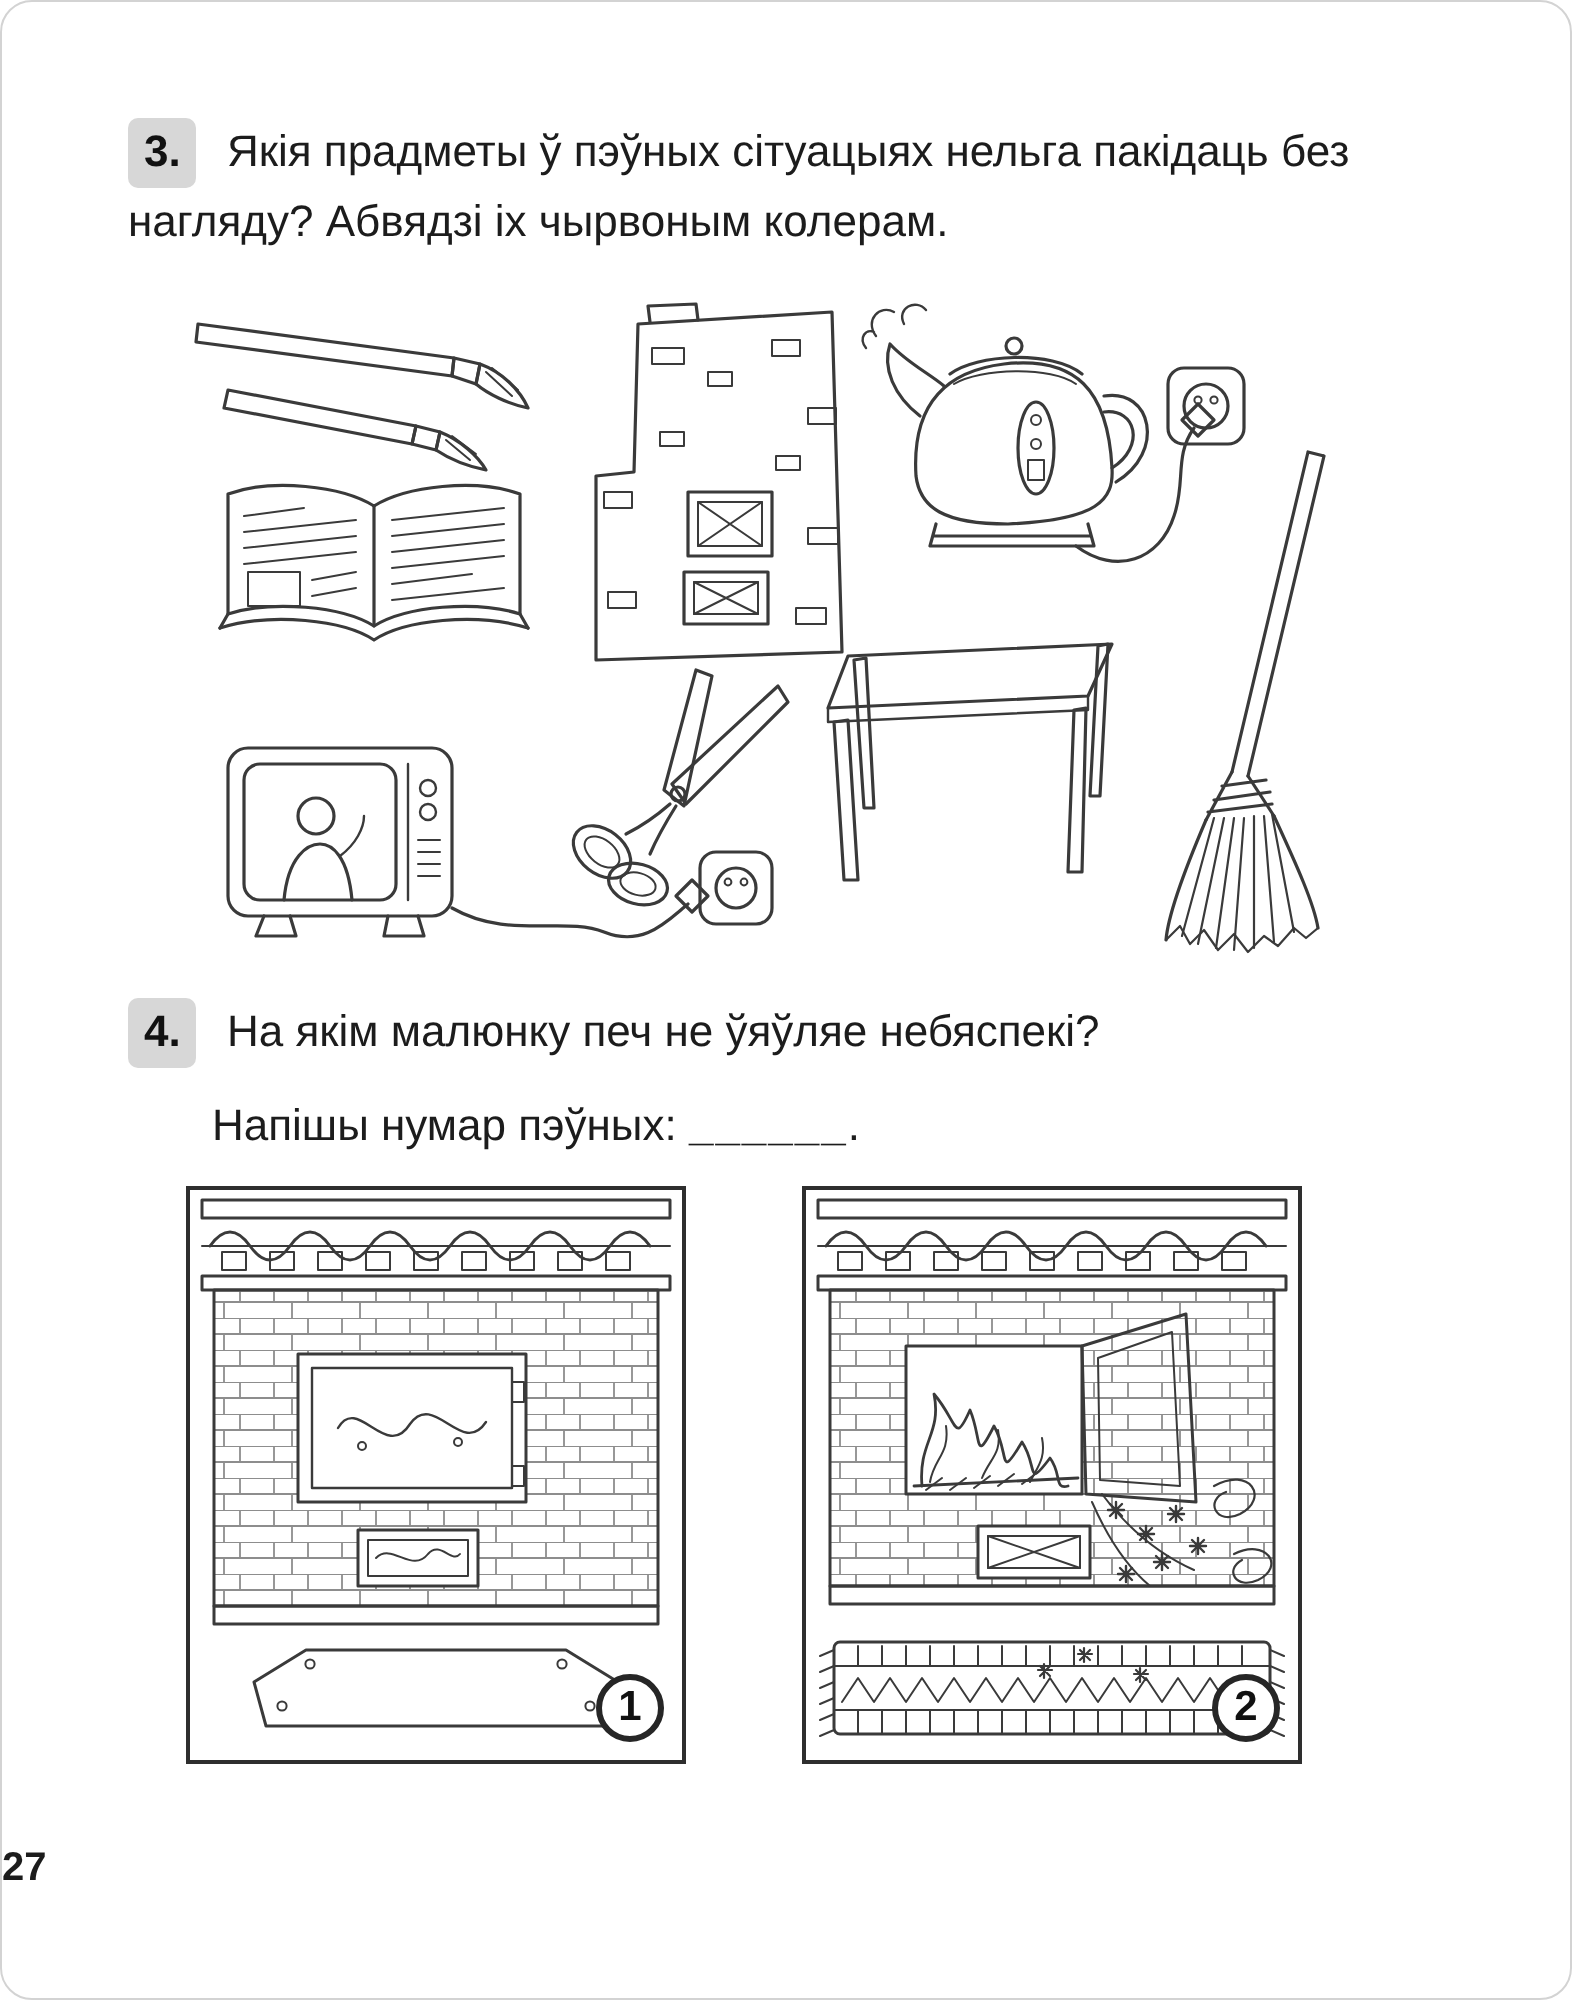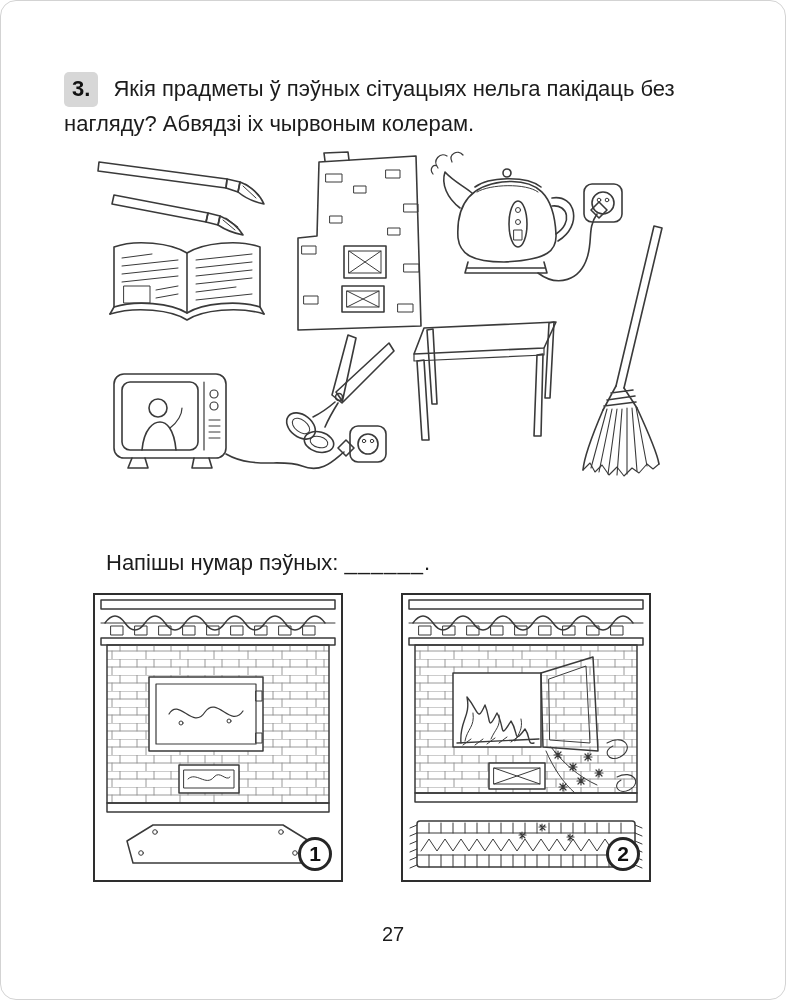--- a/index.html
+++ b/index.html
@@ -1,43 +1,43 @@
 <!DOCTYPE html>
 <html><head>
 <meta charset="utf-8">
 <style>
   * { margin:0; padding:0; box-sizing:border-box; }
   html,body { background:#ffffff; }
   body { font-family:"Liberation Sans","DejaVu Sans",sans-serif; color:#232323; }
   .sheet { position:relative; width:786px; height:1000px; background:#fff;
            border:1px solid #d3d3d3; border-radius:16px; overflow:hidden; }
 
-  .task-head { position:absolute; font-size:22px; line-height:1.56; color:#1c1c1c;margin-top:13px; }
+  .task-head { position:absolute; font-size:22px; line-height:1.56; color:#1c1c1c; }
   .task-head.t3 { left:63px; top:58px; width:652px; }
   .task-head.t4 { left:63px; top:498px; width:680px; }
   .num-chip { display:inline-block; background:#d7d7d7; border-radius:5px;
               padding:0 8px 1px 8px; font-weight:bold; color:#111; margin-right:9px; }
 
   .illus3 { position:absolute; left:85px; top:145px; width:600px; height:345px; }
   .illus3 svg { width:100%; height:100%; display:block; }
 
   .write-line { position:absolute; left:105px; top:549px; font-size:22px; color:#1c1c1c; }
-  .blank { letter-spacing:1px; }
+  .blank { letter-spacing:1px;font-weight:bold; }
 
   .pictures { position:absolute; left:92px; top:592px; display:flex; gap:58px; }
   .pic-frame { position:relative; width:250px; height:289px; border:2px solid #2e2e2e;
                background:#fff; }
   .pic-frame svg { width:100%; height:100%; display:block; }
   .badge { position:absolute; right:9px; bottom:9px; width:34px; height:34px;
            border:3px solid #262626; border-radius:50%; background:#fff;
            display:flex; align-items:center; justify-content:center;
            font-weight:bold; font-size:21px; color:#111; }
 
-  .page-num { position:absolute; left:0; right:0; top:922px; text-align:center;
-              font-weight:normal; font-size:20px; color:#1c1c1c; }
+  .page-num { position:absolute; left:0; right:0; top:922px; 
+              font-weight:bold; font-size:20px; color:#1c1c1c; }
 </style>
 </head>
 <body>
 
 <div class="sheet">
 
   <p class="task-head t3">
     <span class="num-chip">3.</span>
     <span>Якія прадметы ў пэўных сітуацыях нельга пакідаць без нагляду? Абвядзі іх чырвоным колерам.</span>
   </p>
@@ -149,20 +149,24 @@
       <g>
         <path d="M252,302 L260,294 L268,302 L260,310 Z"></path>
         <rect x="264" y="280" width="36" height="36" rx="8"></rect>
         <circle cx="282" cy="298" r="10"></circle>
         <circle cx="278" cy="295" r="1.7" stroke-width="1"></circle>
         <circle cx="286" cy="295" r="1.7" stroke-width="1"></circle>
       </g>
     </svg>
   </div>
 
+  <p class="task-head t4">
+    <span class="num-chip">4.</span>
+    <span>На якім малюнку печ не ўяўляе небяспекі?</span>
+  </p>
 
   <p class="write-line">
     <span>Напішы нумар пэўных:</span>
     <span class="blank">______</span><span>.</span>
   </p>
 
   <div class="pictures">
 
     <figure class="pic-frame">
       <svg viewBox="0 0 246 285" stroke="#3a3a3a" fill="none" stroke-width="1.5" stroke-linecap="round" stroke-linejoin="round">

